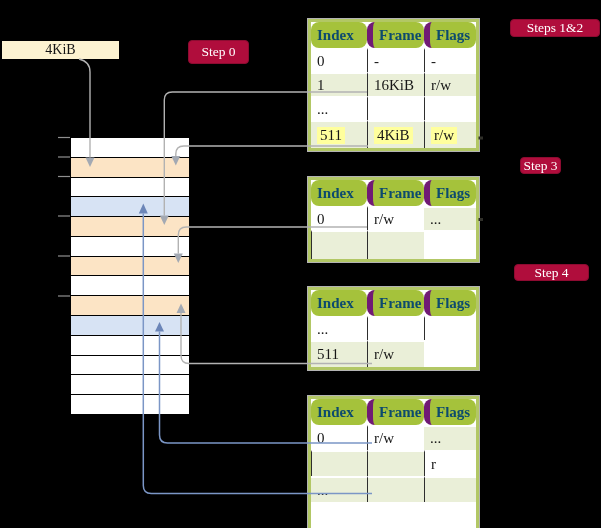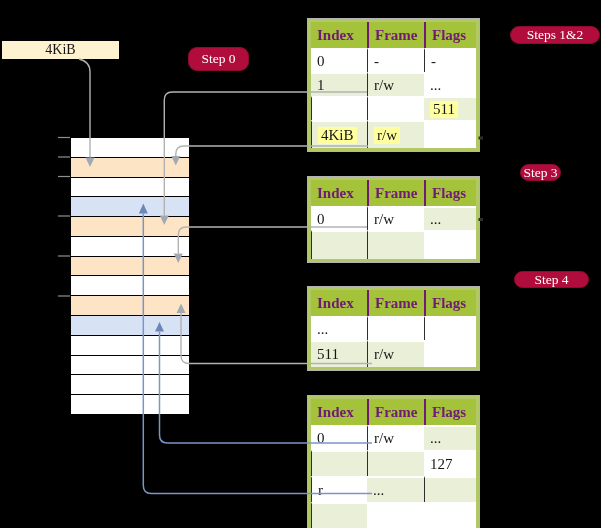--- a/index.html
+++ b/index.html
@@ -6,43 +6,43 @@
   #stage{position:relative;width:601px;height:528px;background:#000;overflow:hidden;
          font-family:"Liberation Serif","DejaVu Serif",serif;}
 
   
   .fbox{position:absolute;left:2px;top:41px;width:117px;height:18px;background:#fdf3d1;
         color:#141414;display:flex;align-items:center;justify-content:center;font-size:14px;}
 
   
   .badge{position:absolute;background:#b00d3c;border:1px solid #8d0b31;box-sizing:border-box;
          color:#fff;font-size:13.5px;display:flex;align-items:center;justify-content:center;
-         border-radius:9px;white-space:nowrap;margin-top:7px;}
+         border-radius:4px;white-space:nowrap;}
   #b-step0 {left:188px;top:40px; width:61px;height:24px;}
   #b-steps12{left:510px;top:19px; width:90px;height:18px;}
   #b-step3 {left:520px;top:157px;width:41px;height:17px;}
   #b-step4 {left:514px;top:264px;width:75px;height:17px;}
 
   
   .mem{position:absolute;left:70px;top:137px;width:120px;height:278px;border:1px solid #000;
        box-sizing:border-box;background:#fff;display:flex;flex-direction:column;}
   .mrow{flex:1 1 0;box-sizing:border-box;}
   .mrow:not(:last-child){border-bottom:1px solid #000;}
   .c-white{background:#ffffff;}
   .c-peach{background:#fce4c5;}
   .c-blue{background:#d7e3f4;}
 
   
   .tbl{position:absolute;left:308px;width:165px;background:#fff;border:3px solid #b2c765;
        outline:1px solid #b3b3b3;display:grid;grid-template-columns:56px 57px 52px;}
   #t1{top:19px;}  #t2{top:177px;}  #t3{top:287px;}  #t4{top:396px;}
   .cell{box-sizing:border-box;display:flex;align-items:center;padding-left:6px;font-size:15px;
         color:#161616;overflow:hidden;white-space:nowrap;}
-  .hd{background:#a5c23b;color:#701a75;font-weight:700;}
-  .hd.v{border-left:2px solid #701a75;}
+  .hd{background:#a5c23b;color:#0c4a6e;font-weight:700;border-radius:8px;}
+  .hd.v{border-left:6px solid #701a75;}
   .bd{border-top:2px solid #fff;}
   .bd.v{border-left:1px solid #2e2e2e;}
   .g{background:#eaefd8;}
   .hl{background:#ffff9d;padding:0 3px;}
 
   
   #overlay{position:absolute;left:0;top:0;pointer-events:none;}
 </style>
 </head>
 <body>
@@ -76,20 +76,21 @@
   <div class="tbl" id="t1" style="grid-template-rows:26px 24px 24px 24px 28px;">
     <div class="cell hd">Index</div>
     <div class="cell hd v">Frame</div>
     <div class="cell hd v">Flags</div>
 
     <div class="cell bd">0</div>
     <div class="cell bd v">-</div>
     <div class="cell bd v">-</div>
 
     <div class="cell bd g">1</div>
+    <div class="cell bd v g">16KiB</div>
     <div class="cell bd v g">r/w</div>
 
     <div class="cell bd">...</div>
     <div class="cell bd v"></div>
     <div class="cell bd v"></div>
 
     <div class="cell bd g">
         <span class="hl">511</span>
       </div>
     <div class="cell bd v g">
@@ -131,21 +132,20 @@
     <div class="cell hd v">Frame</div>
     <div class="cell hd v">Flags</div>
 
     <div class="cell bd">0</div>
     <div class="cell bd v">r/w</div>
 
     <div class="cell bd g">...</div>
     <div class="cell bd v g"></div>
     <div class="cell bd v g"></div>
 
-    <div class="cell bd">127</div>
     <div class="cell bd v">r</div>
 
     <div class="cell bd g">...</div>
     <div class="cell bd v g"></div>
     <div class="cell bd v g"></div>
   </div>
 
   <svg id="overlay" width="601" height="528" viewBox="0 0 601 528">
 
     <g stroke="#8f8f8f" stroke-width="1.2">

